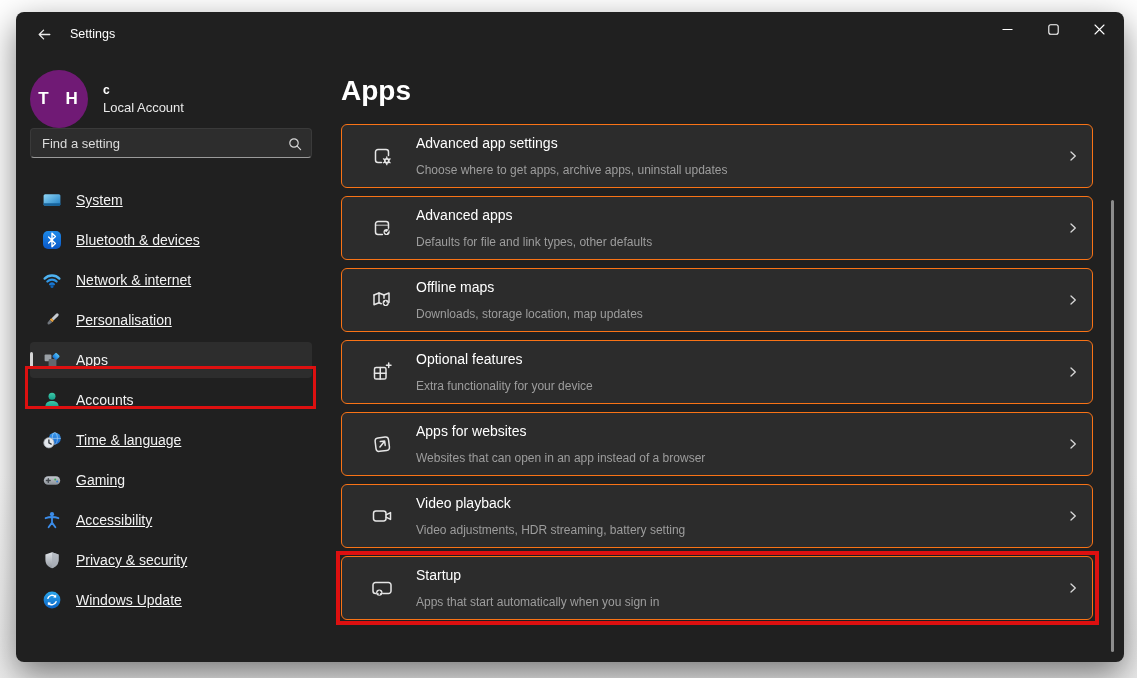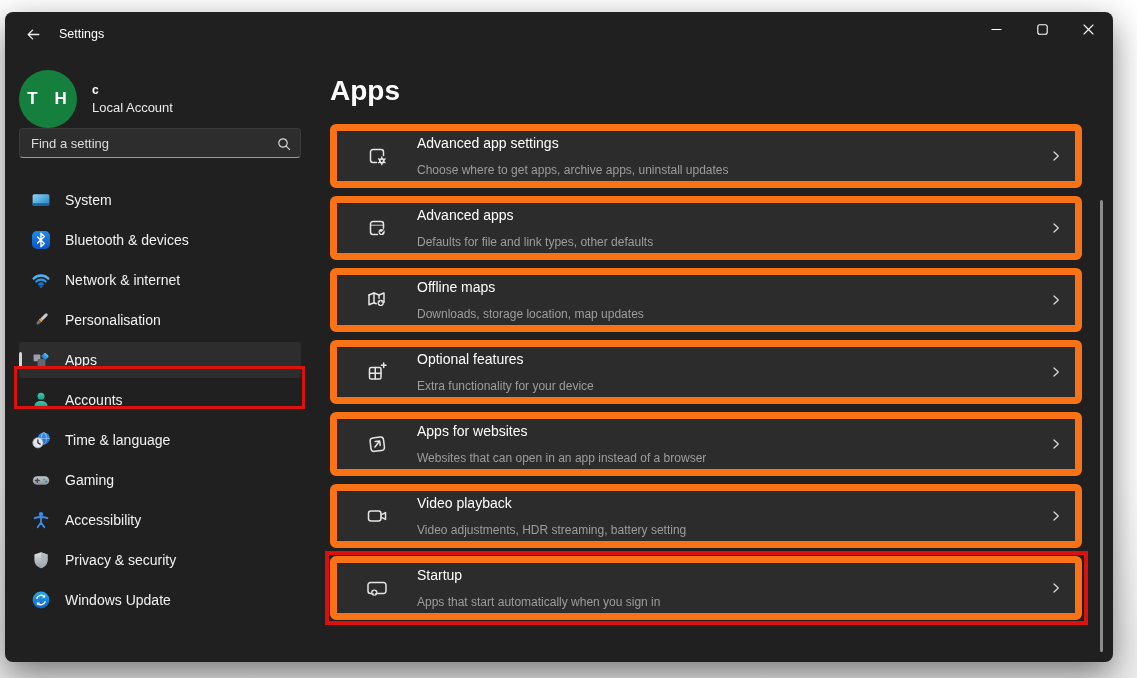--- a/index.html
+++ b/index.html
@@ -3,21 +3,21 @@
 <meta charset="utf-8">
 <style>
   * { margin:0; padding:0; box-sizing:border-box; }
   html,body { width:1137px; height:678px; overflow:hidden; }
   body {
     font-family:"Liberation Sans","DejaVu Sans",sans-serif;
     background:linear-gradient(#ffffff 70%, #ededed);
     position:relative;
   }
   .window {
-    position:absolute; left:5px; top:12px; width:1108px; height:650px;
+    position:absolute; left:16px; top:12px; width:1108px; height:650px;
     background:#202020; border-radius:8px;
     box-shadow:0 12px 34px rgba(0,0,0,.5);
     color:#fff; overflow:hidden;
   }
   
   .titlebar { height:44px; display:flex; align-items:center; position:relative; }
   .back-btn {
     width:36px; height:30px; margin-left:10px; border:none; background:transparent;
     border-radius:5px; display:flex; align-items:center; justify-content:center; cursor:pointer;
   }
@@ -26,60 +26,60 @@
   .win-controls button {
     width:46px; height:34px; background:transparent; border:none;
     display:flex; align-items:center; justify-content:center; cursor:pointer;
   }
   
   .content { display:flex; height:606px; }
   .sidebar { width:325px; flex:0 0 325px; padding-left:14px; position:relative; }
   
   .user { display:flex; align-items:center; margin-top:14px; gap:15px; cursor:pointer; width:282px; }
   .avatar {
-    width:58px; height:58px; border-radius:50%; background:#15803d;
+    width:58px; height:58px; border-radius:50%; background:#701a75;
     display:flex; align-items:center; justify-content:center;
     font-weight:bold; font-size:17px; letter-spacing:6px; color:#fff; padding-left:4px;
   }
   .user-name { font-size:12px; font-weight:bold; }
   .user-type { font-size:13px; color:#e9e9e9; margin-top:3px; }
   
   .search {
     width:282px; height:30px; background:#2d2d2d;
     border:1px solid #3a3a3a; border-bottom:1px solid #9a9a9a; border-radius:4px;
     position:relative; display:flex; align-items:center;
   }
   .search input {
     flex:1; height:100%; background:transparent; border:none; outline:none;
     color:#e6e6e6; font-size:13px; padding:0 30px 0 11px;
     font-family:"Liberation Sans","DejaVu Sans",sans-serif;
   }
   .search input::placeholder { color:#dcdcdc; opacity:1; }
   .search .search-ic { position:absolute; right:9px; top:8px; }
   
-  nav { margin-top:24px; }
+  nav { margin-top:24px;text-decoration:underline; }
   .nav-item {
     width:282px; height:36px; margin-bottom:4px; border-radius:4px;
     display:flex; align-items:center; padding-left:12px; gap:14px;
     cursor:pointer; position:relative;
   }
   .nav-item.selected { background:#2d2d2d; }
   .nav-item .pill {
     position:absolute; left:0; top:10px; width:3px; height:16px;
     border-radius:2px; background:#d6d6d6;
   }
   .nav-ic { width:20px; height:20px; display:flex; }
   .nav-label { font-size:14px; color:#f2f2f2; }
   
   main { flex:1; padding:18px 31px 0 0; position:relative; }
   h1 { font-size:28px; font-weight:600; line-height:34px; margin-bottom:16px; }
   .card {
     width:752px; height:64px; margin-bottom:8px; background:#2c2c2c;
-    border:7px solid #f97316; border-radius:6px;
-    display:flex; align-items:center; padding:0 13px 0 28px; gap:28px; cursor:pointer;
+    border:1px solid #f97316; border-radius:6px;
+    display:flex; align-items:center; padding:0 13px 0 28px; gap:22px; cursor:pointer;
   }
   .card-ic { width:24px; height:24px; flex:0 0 24px; display:flex; }
   .card-text { flex:1; }
   .card-title { font-size:14px; color:#ffffff; }
   .card-desc { font-size:12px; color:#9d9d9d; margin-top:12px; }
   .chev { width:12px; height:12px; display:flex; }
   
   .anno { position:absolute; border:3px solid #dd1010; pointer-events:none; }
   .anno-apps { left:9px; top:354px; width:291px; height:43px; }
   .anno-startup { left:320px; top:539px; width:763px; height:74px; border-width:4px; }

